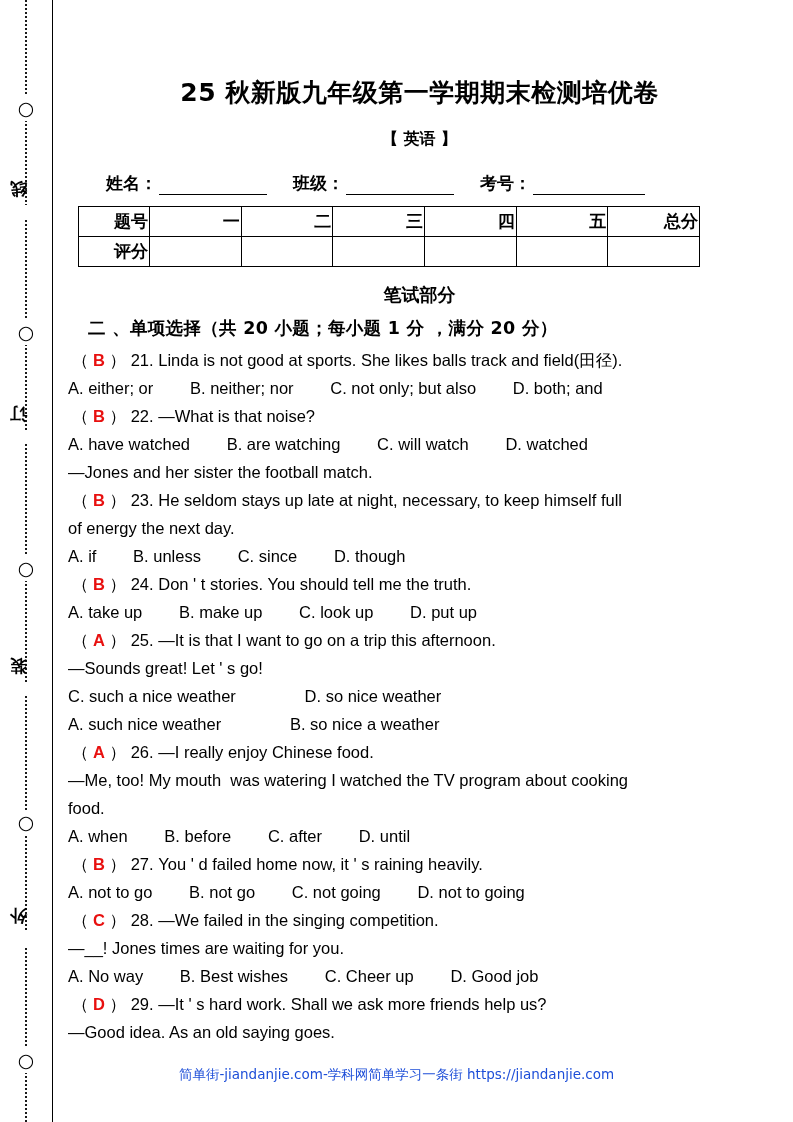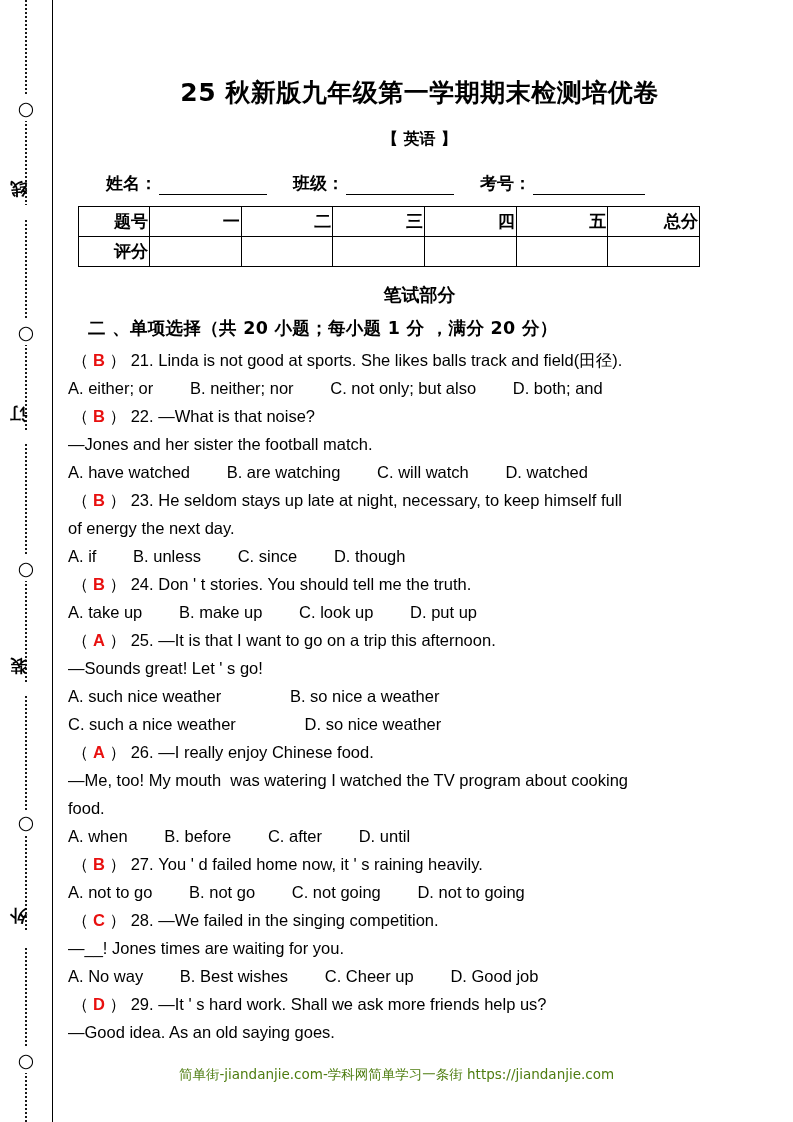--- a/index.html
+++ b/index.html
@@ -157,21 +157,21 @@
   }
   .opts { white-space: pre; }
 
   
   #footer-watermark {
     position: absolute;
     left: 0; right: 0;
     top: 1066px;
     text-align: center;
     font-size: 13.5px;
-    color: #4d7c0f;
+    color: #1d4ed8;
     font-family: "DejaVu Sans", sans-serif;
   }
 </style>
 </head>
 <body>
 
 <div id="binding-margin">
   <div id="binding-dotline"></div>
   <div id="margin-marks">
       <div class="margin-mark circle" style="top: 96px;">○</div>
@@ -235,37 +235,37 @@
   <div id="written-heading">笔试部分</div>
   <div id="section-heading">二 、单项选择（共 20 小题；每小题 1 分 ，满分 20 分）</div>
 
   <div id="questions">
       <div>
         <div class="qline indent"><span>（ </span><span class="answer">B</span><span> ） </span><span>21.</span><span> </span><span>Linda is not good at sports. She likes balls track and field(田径).</span></div>
         <div class="qline opts">A. either; or        B. neither; nor        C. not only; but also        D. both; and</div>
       </div>
       <div>
         <div class="qline indent"><span>（ </span><span class="answer">B</span><span> ） </span><span>22.</span><span> </span><span>—What is that noise?</span></div>
+        <div class="qline opts">A. have watched        B. are watching        C. will watch        D. watched</div>
         <div class="qline">—Jones and her sister the football match.</div>
-        <div class="qline opts">A. have watched        B. are watching        C. will watch        D. watched</div>
       </div>
       <div>
         <div class="qline indent"><span>（ </span><span class="answer">B</span><span> ） </span><span>23.</span><span> </span><span>He seldom stays up late at night, necessary, to keep himself full</span></div>
         <div class="qline">of energy the next day.</div>
         <div class="qline opts">A. if        B. unless        C. since        D. though</div>
       </div>
       <div>
         <div class="qline indent"><span>（ </span><span class="answer">B</span><span> ） </span><span>24.</span><span> </span><span>Don ' t stories. You should tell me the truth.</span></div>
         <div class="qline opts">A. take up        B. make up        C. look up        D. put up</div>
       </div>
       <div>
         <div class="qline indent"><span>（ </span><span class="answer">A</span><span> ） </span><span>25.</span><span> </span><span>—It is that I want to go on a trip this afternoon.</span></div>
         <div class="qline">—Sounds great! Let ' s go!</div>
+        <div class="qline opts">C. such a nice weather               D. so nice weather</div>
         <div class="qline opts">A. such nice weather               B. so nice a weather</div>
-        <div class="qline opts">C. such a nice weather               D. so nice weather</div>
       </div>
       <div>
         <div class="qline indent"><span>（ </span><span class="answer">A</span><span> ） </span><span>26.</span><span> </span><span>—I really enjoy Chinese food.</span></div>
         <div class="qline">—Me, too! My mouth  was watering I watched the TV program about cooking</div>
         <div class="qline">food.</div>
         <div class="qline opts">A. when        B. before        C. after        D. until</div>
       </div>
       <div>
         <div class="qline indent"><span>（ </span><span class="answer">B</span><span> ） </span><span>27.</span><span> </span><span>You ' d failed home now, it ' s raining heavily.</span></div>
         <div class="qline opts">A. not to go        B. not go        C. not going        D. not to going</div>

